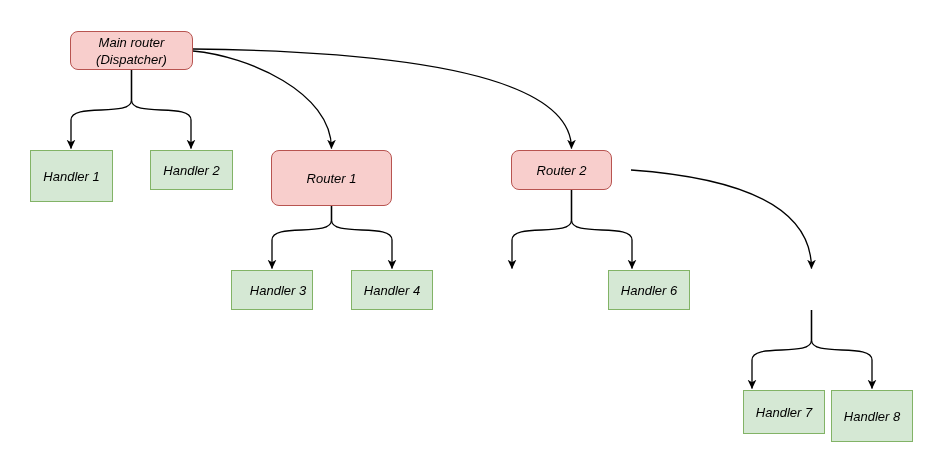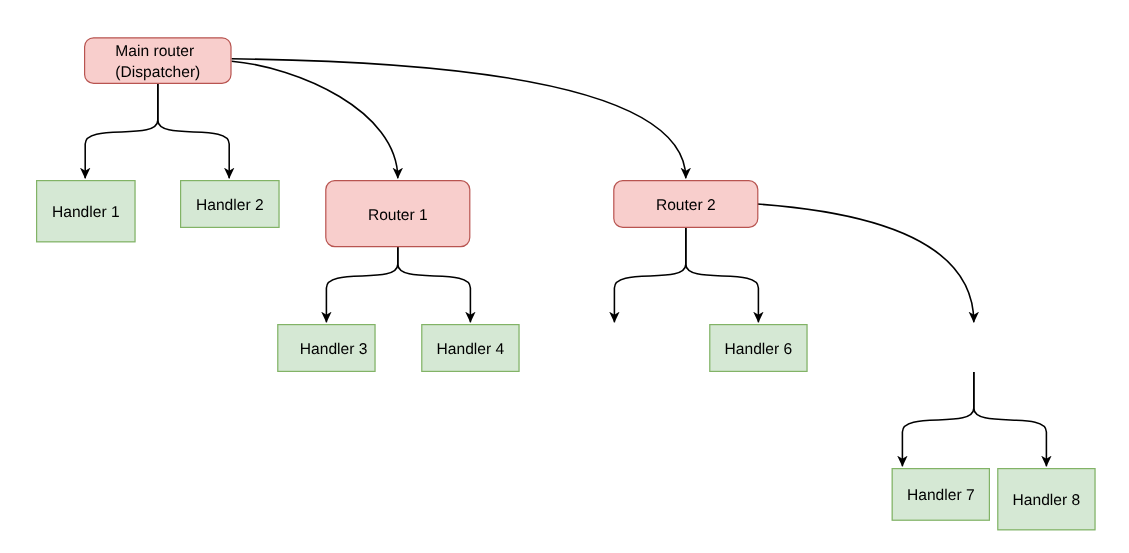--- a/index.html
+++ b/index.html
@@ -26,45 +26,47 @@
     fill: none;
     stroke: var(--edge, #000000);
     stroke-width: 1.3;
   }
   .node {
     position: absolute;
     display: flex;
     align-items: center;
     justify-content: center;
     box-sizing: border-box;
+    text-align: center;
     font-size: 13px;
     line-height: 17px;
     color: #000000;
     white-space: pre-line;
+    font-style: italic;
   }
   .node.router {
     background: var(--router-fill, #f8cecc);
     border: 1.3px solid var(--router-border, #b85450);
     border-radius: 8px;
   }
   .node.handler {
     background: var(--handler-fill, #d5e8d4);
     border: 1.3px solid var(--handler-border, #82b366);
     border-radius: 0;
   }
   
   .n-main { left: 70px;  top: 31px;  width: 123px; height: 39px; }
   .n-h1   { left: 30px;  top: 150px; width: 83px;  height: 52px; }
   .n-h2   { left: 150px; top: 150px; width: 83px;  height: 40px; }
   .n-r1   { left: 271px; top: 150px; width: 121px; height: 56px; }
   .n-h3   { left: 231px; top: 270px; width: 82px;  height: 40px; padding-left: 12px; }
   .n-h4   { left: 351px; top: 270px; width: 82px;  height: 40px; }
-  .n-r2   { left: 511px; top: 150px; width: 121px; height: 40px; }
+  .n-r2   { left: 511px; top: 150px; width: 101px; height: 40px; }
   .n-h5   { left: 471px; top: 270px; width: 82px;  height: 40px; }
-  .n-h6   { left: 591px; top: 270px; width: 82px;  height: 40px; }
+  .n-h6   { left: 608px; top: 270px; width: 82px;  height: 40px; }
   .n-r3   { left: 751px; top: 270px; width: 121px; height: 40px; }
   .n-h7   { left: 711px; top: 390px; width: 82px;  height: 44px; margin-left: 32px; }
   .n-h8   { left: 831px; top: 390px; width: 82px;  height: 52px; }
 </style>
 </head>
 <body>
 
 <div class="canvas" style="--bg: #ffffff; --router-fill: #f8cecc; --router-border: #b85450; --handler-fill: #d5e8d4; --handler-border: #82b366; --edge: #000000;">
 
   <svg class="edges" width="941" height="461" viewBox="0 0 941 461" xmlns="http://www.w3.org/2000/svg">

